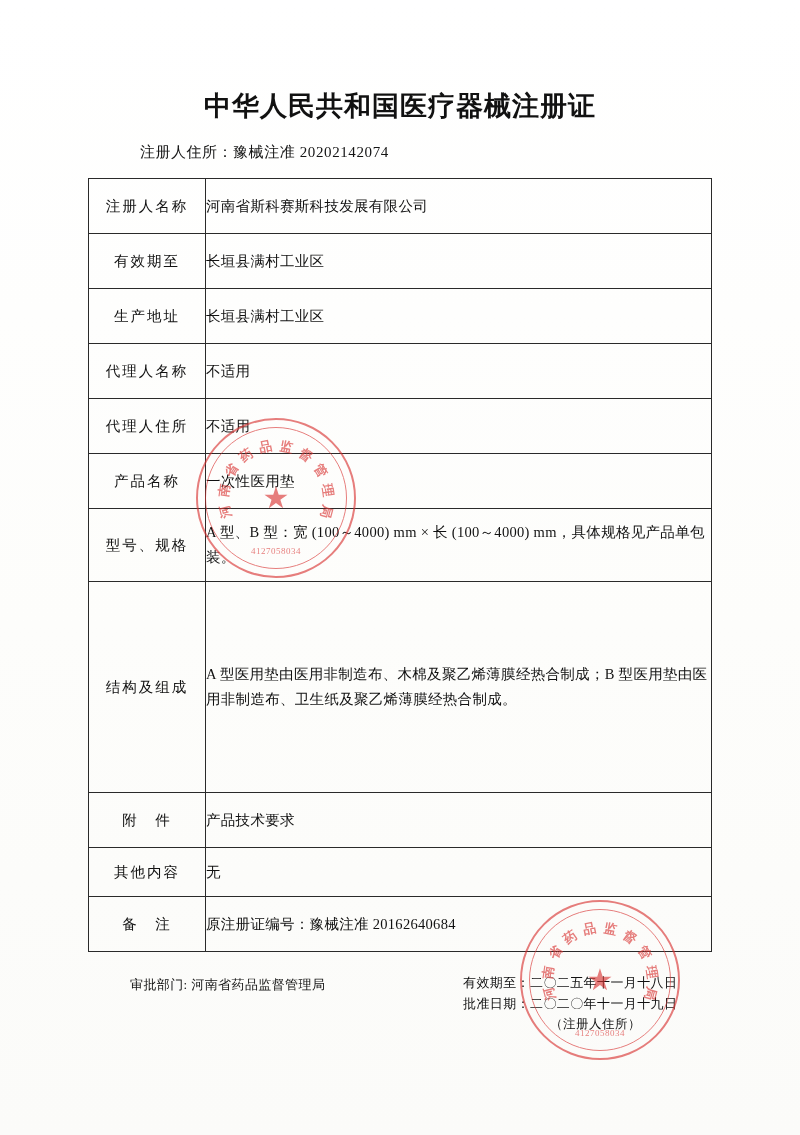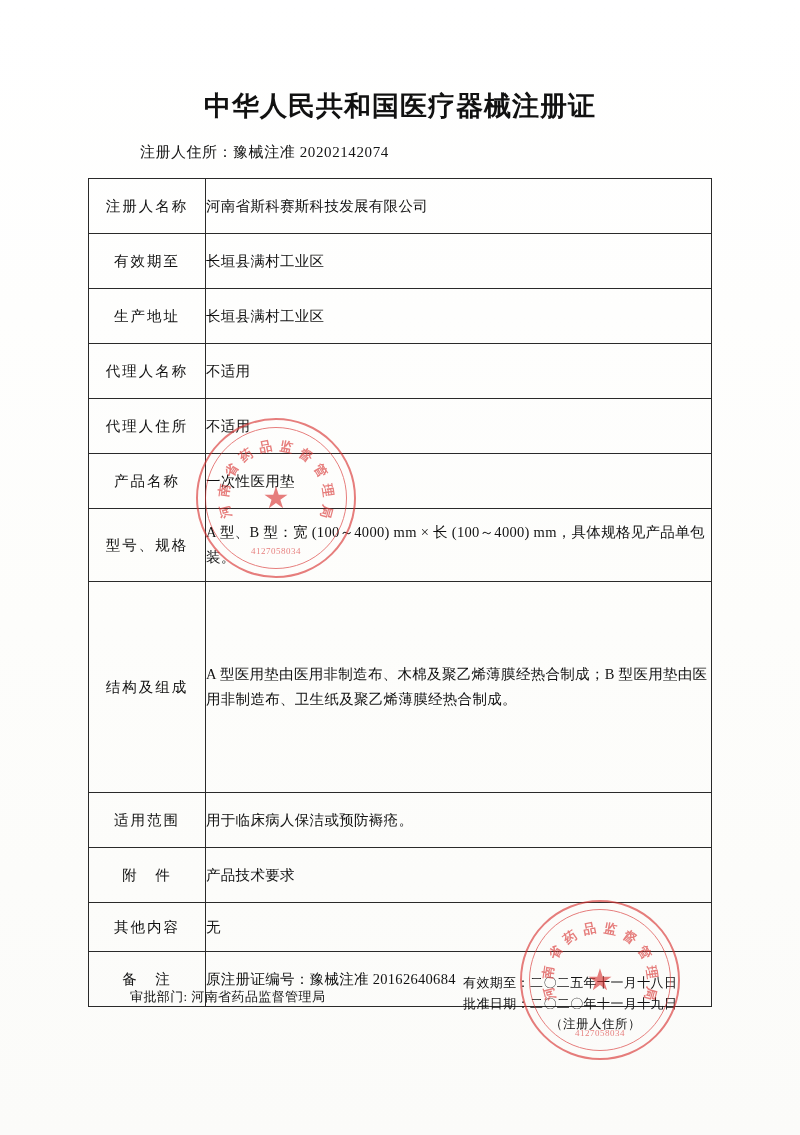--- a/index.html
+++ b/index.html
@@ -108,21 +108,21 @@
     position: absolute;
     top: 972px;
     left: 88px;
     width: 624px;
     font-size: 13px;
     color: #111;
   }
   .footer .left {
     position: absolute;
     left: 42px;
-    top: 16px;
+    top: 4px;
     letter-spacing: 0.4px;
   }
   .footer .right {
     position: absolute;
     left: 375px;
     top: 0;
     line-height: 1.65;
     letter-spacing: 0.4px;
   }
   .footer .seal-note {
@@ -228,24 +228,20 @@
         <td class="label">产品名称</td>
         <td class="value">一次性医用垫</td>
       </tr>
       <tr class="r7">
         <td class="label">型号、规格</td>
         <td class="value spec-text">A 型、B 型：宽 (100～4000) mm × 长 (100～4000) mm，具体规格见产品单包装。</td>
       </tr>
       <tr class="r8">
         <td class="label">结构及组成</td>
         <td class="value struct-text">A 型医用垫由医用非制造布、木棉及聚乙烯薄膜经热合制成；B 型医用垫由医用非制造布、卫生纸及聚乙烯薄膜经热合制成。</td>
-      </tr>
-      <tr class="r9">
-        <td class="label">适用范围</td>
-        <td class="value">用于临床病人保洁或预防褥疮。</td>
       </tr>
       <tr class="r10">
         <td class="label">附　件</td>
         <td class="value">产品技术要求</td>
       </tr>
       <tr class="r11">
         <td class="label">其他内容</td>
         <td class="value">无</td>
       </tr>
       <tr class="r12">

